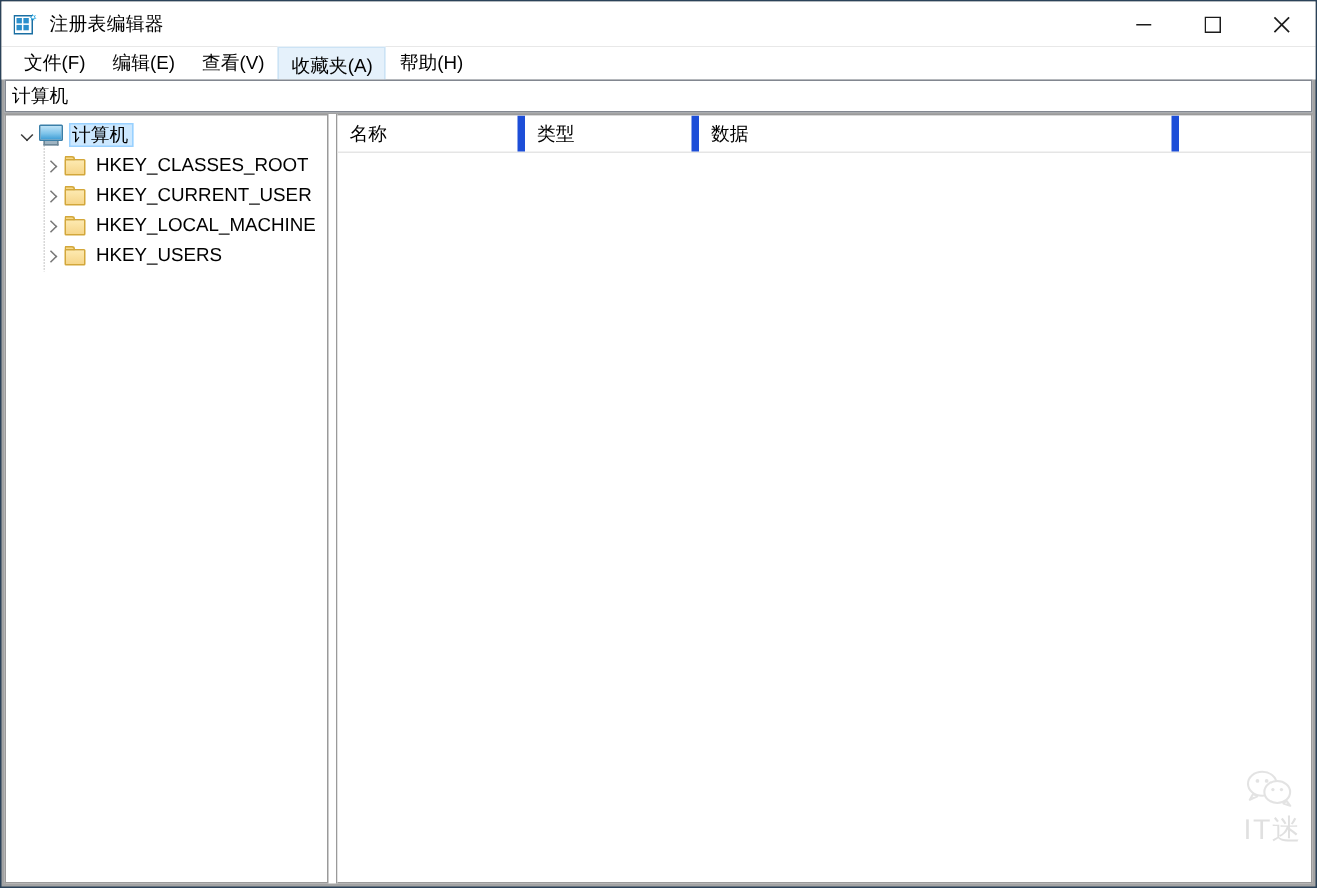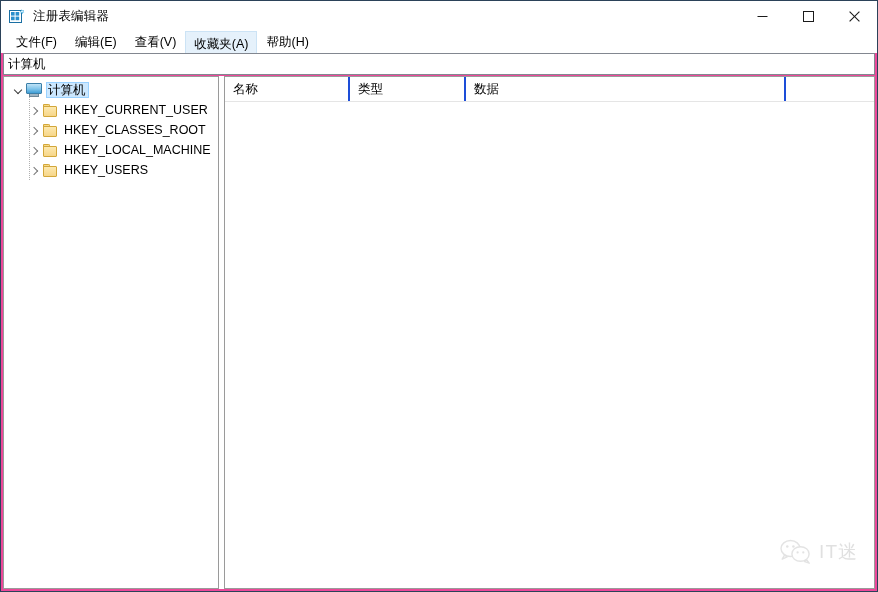--- a/index.html
+++ b/index.html
@@ -19,21 +19,21 @@
 
   
   .window {
     position: absolute;
     left: 0;
     top: 0;
     width: 878px;
     height: 592px;
     box-sizing: border-box;
     border: 1px solid #2b4259;
-    background: #ec4899;
+    background: #a3a3a3;
     display: flex;
     flex-direction: column;
   }
 
   
   .titlebar {
     height: 30px;
     flex: 0 0 30px;
     background: #ffffff;
     display: flex;
@@ -286,21 +286,21 @@
     flex: 0 0 24px;
     display: flex;
     background: #ffffff;
     border-bottom: 1px solid #e5e5e5;
     position: relative;
   }
   .col {
     display: flex;
     align-items: center;
     box-sizing: border-box;
-    border-right: 2px solid #1d4ed8;
+    border-right: 5px solid #1d4ed8;
     padding-left: 8px;
     font-size: 12.5px;
     color: #000000;
     white-space: nowrap;
     overflow: hidden;
     cursor: default;
   }
   .col.c-name { width: 125px; flex: 0 0 125px; }
   .col.c-type { width: 116px; flex: 0 0 116px; }
   .col.c-data { width: 320px; flex: 0 0 320px; }
@@ -308,27 +308,27 @@
 
   .list-body {
     flex: 1 1 auto;
     background: #ffffff;
     position: relative;
   }
 
   
   .watermark {
     position: absolute;
-    right: 16px;
+    right: 4px;
     bottom: 22px;
     display: flex;
-    align-items: center;
     opacity: 0.42;
     pointer-events: none;
     user-select: none;
+    flex-direction: column;
   }
   .wm-logo {
     width: 34px; height: 28px;
     position: relative;
     margin-right: 7px;
   }
   .wm-text {
     font-size: 19px;
     color: #b6b6b6;
     letter-spacing: 1px;
@@ -408,34 +408,34 @@
       <div class="tree-row child">
         <span class="twisty">
             <span class="chev"></span>
           </span>
         <span class="node-icon">
           <span class="folder">
               <span class="tab"></span>
               <span class="body"></span>
             </span>
         </span>
-        <span class="node-label">HKEY_CURRENT_USER</span>
+        <span class="node-label">HKEY_CLASSES_ROOT</span>
       </div>
 
       <div class="tree-row child">
         <span class="twisty">
             <span class="chev"></span>
           </span>
         <span class="node-icon">
           <span class="folder">
               <span class="tab"></span>
               <span class="body"></span>
             </span>
         </span>
-        <span class="node-label">HKEY_CLASSES_ROOT</span>
+        <span class="node-label">HKEY_CURRENT_USER</span>
       </div>
 
       <div class="tree-row child">
         <span class="twisty">
             <span class="chev"></span>
           </span>
         <span class="node-icon">
           <span class="folder">
               <span class="tab"></span>
               <span class="body"></span>

